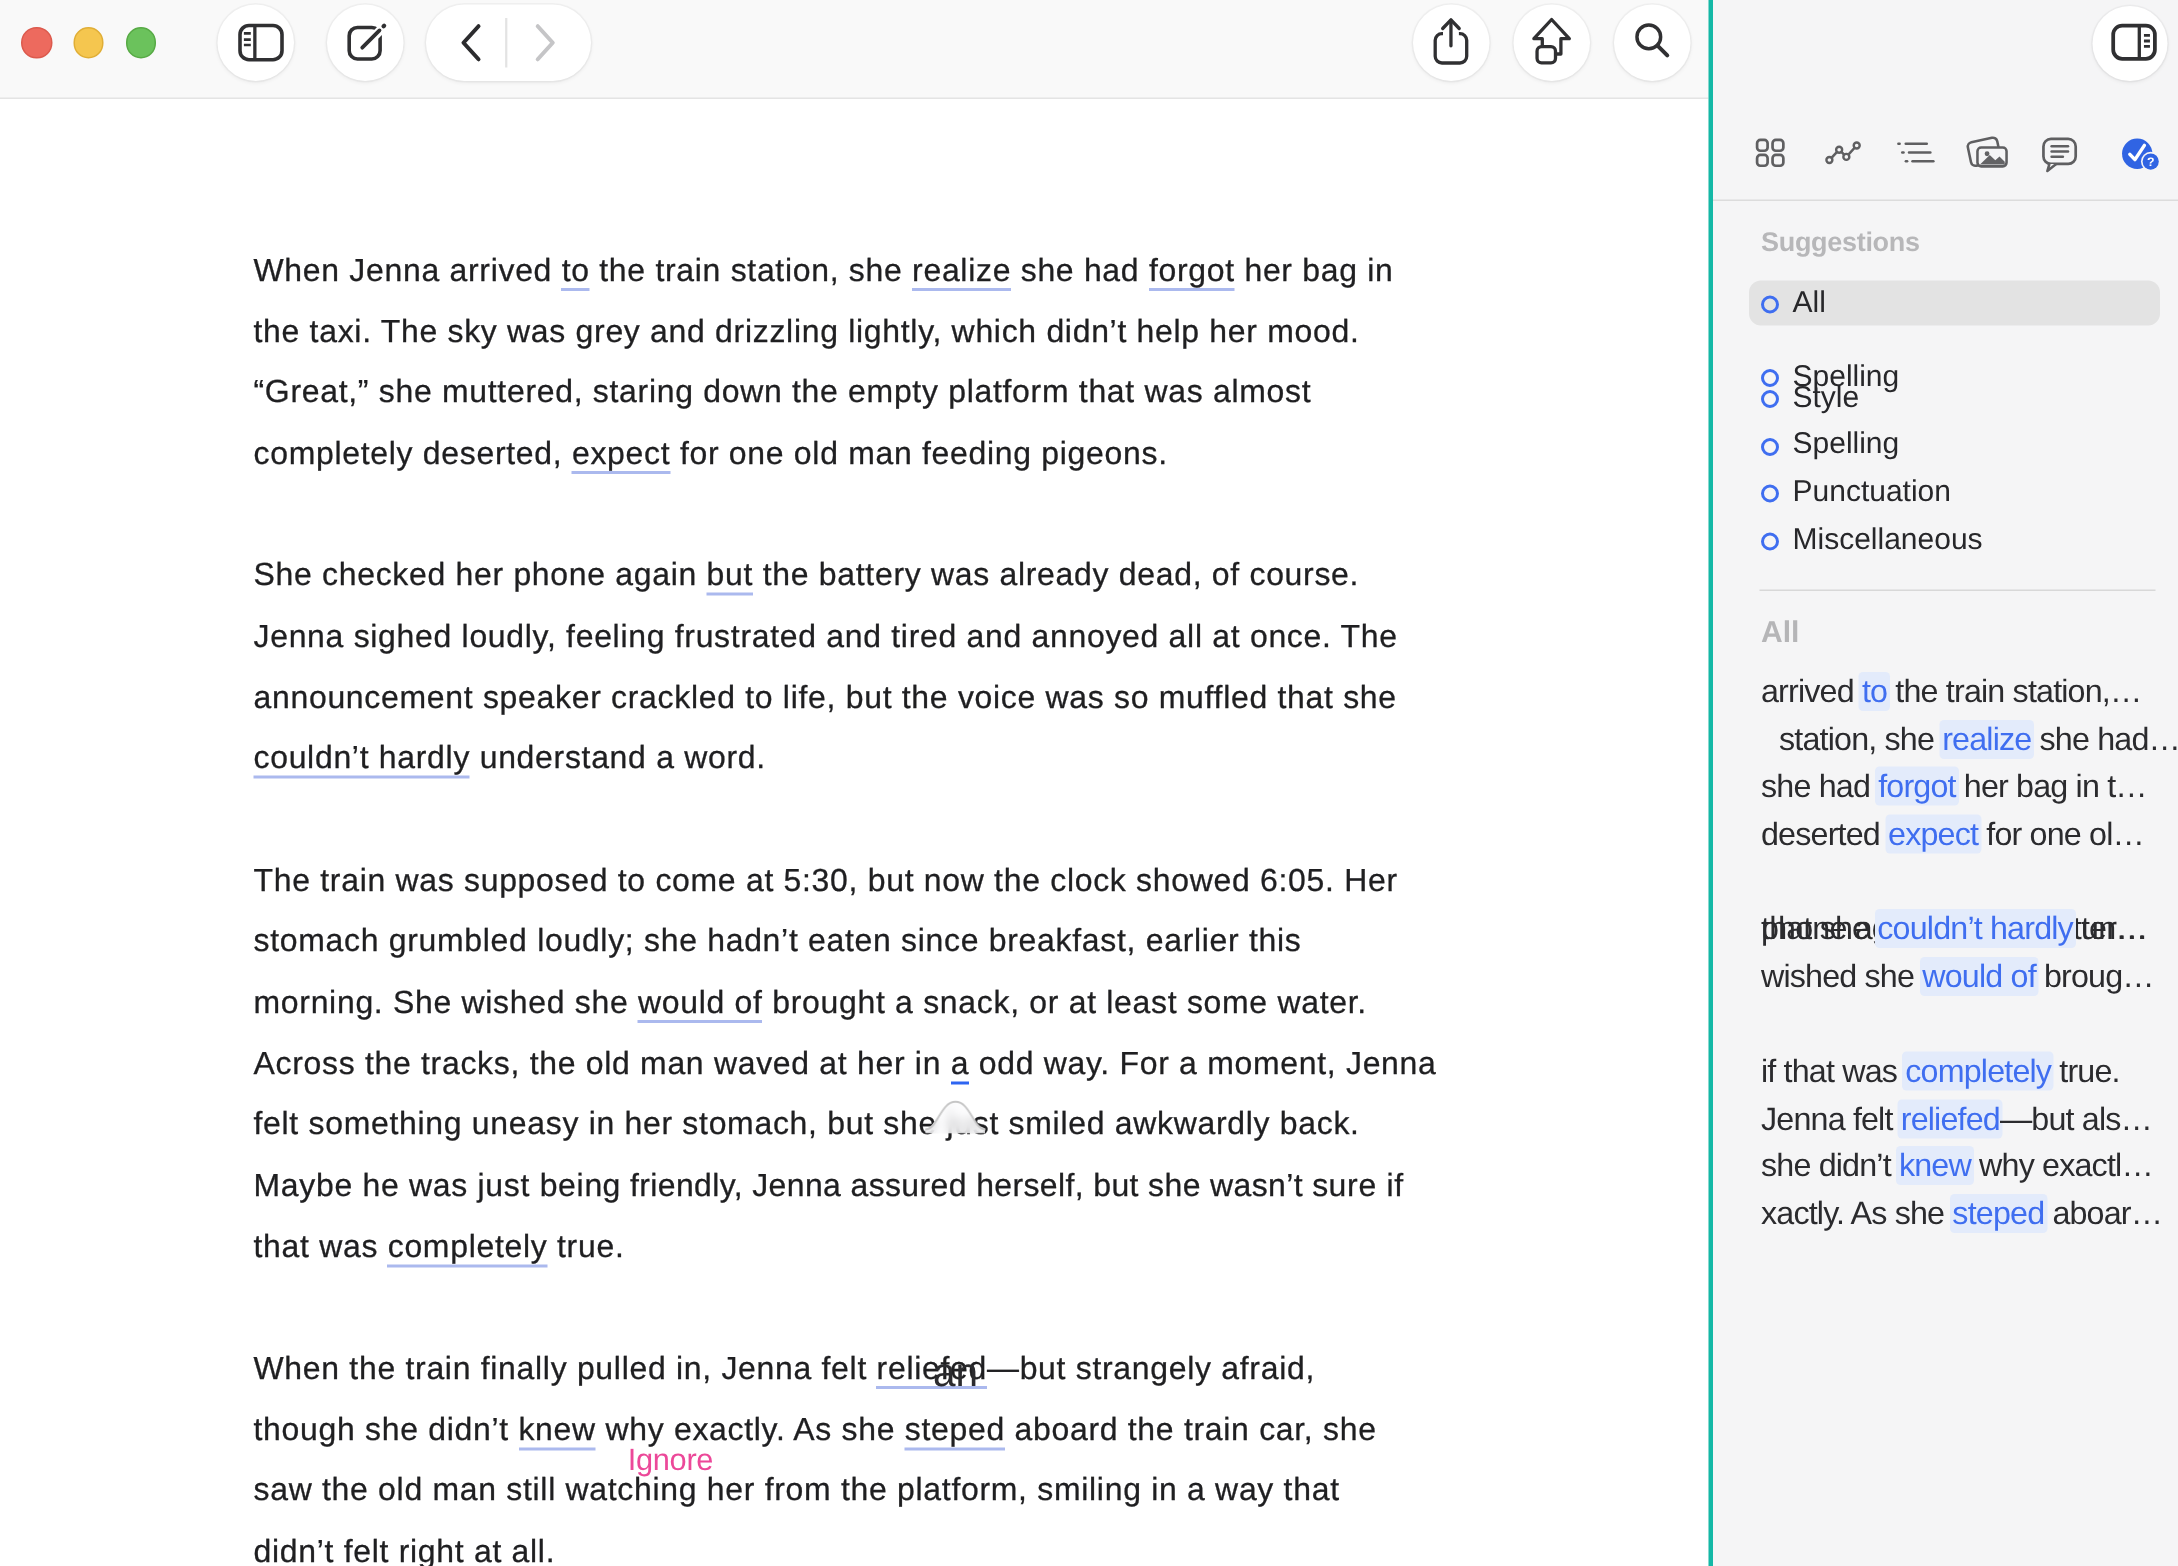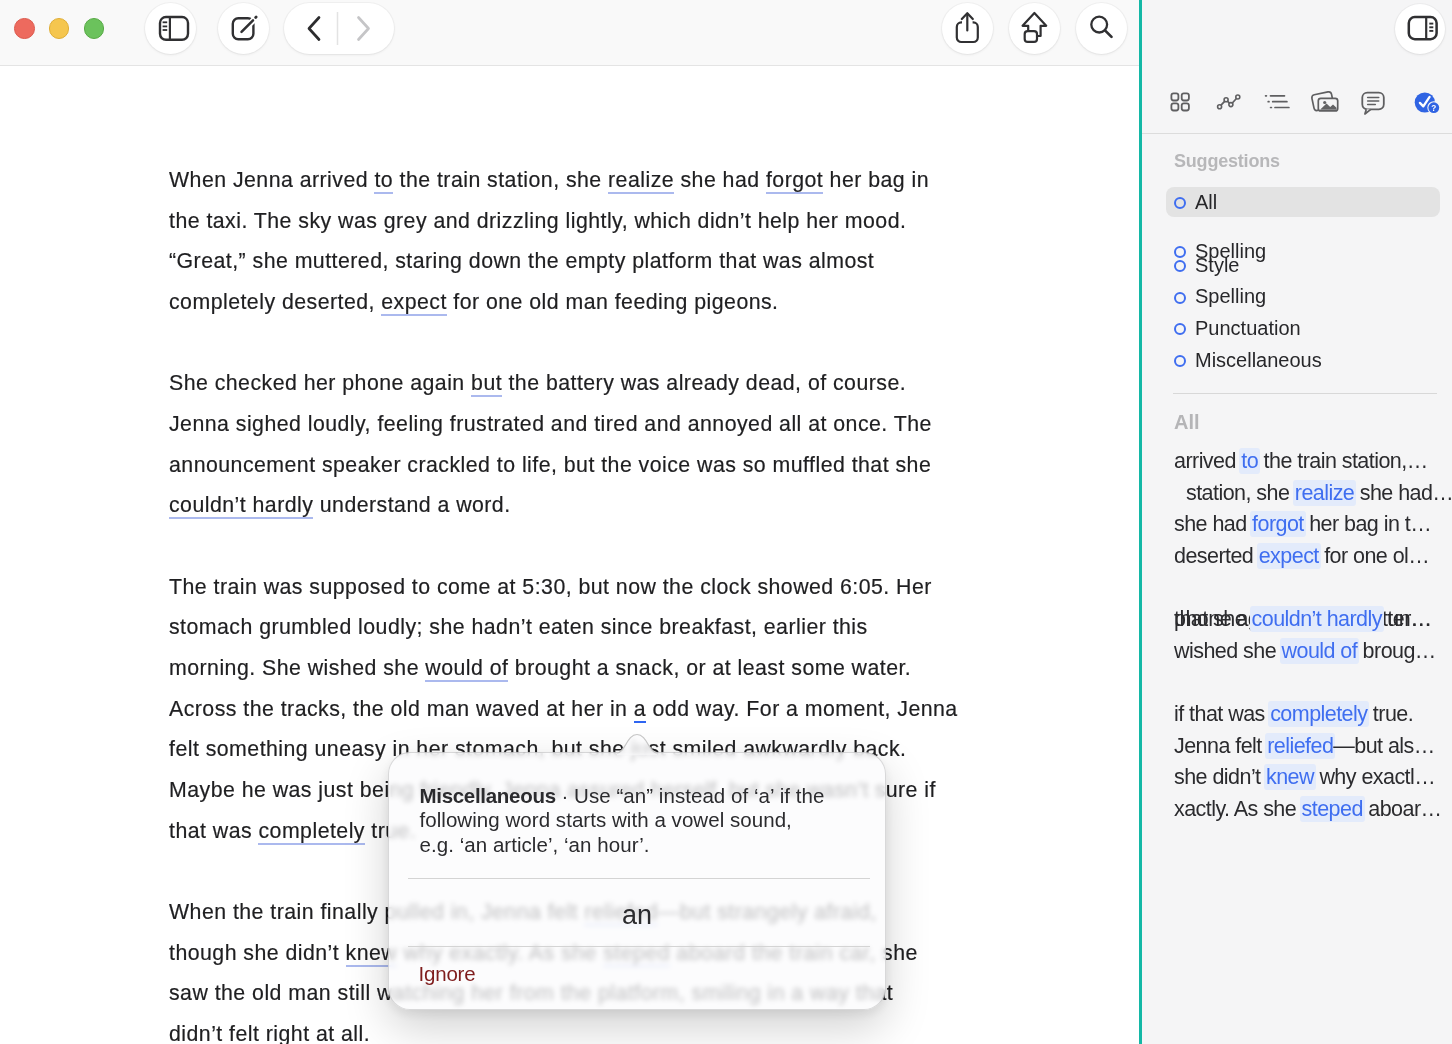--- a/index.html
+++ b/index.html
@@ -49,21 +49,21 @@
   box-shadow:0 18px 45px rgba(0,0,0,0.18), 0 4px 12px rgba(0,0,0,0.08); }
 #poparrowfill { position:absolute; left:617px; top:731.5px; width:40px; height:24px;
   backdrop-filter:blur(2.8px); background:rgba(251,251,252,0.74);
   clip-path:path('M0,21 C8,21 10,2.5 20,2.5 C30,2.5 32,21 40,21 L40,24 L0,24 Z'); }
 #pop .body { position:absolute; left:30.5px; top:31.2px; font-size:20.5px;
   line-height:24.2px; color:#2b2b2e; letter-spacing:0.05px; white-space:nowrap; }
 #pop .body b { letter-spacing:-0.3px; }
 #pop .div { position:absolute; left:19px; width:462px; height:1px; background:#d4d4d4; }
 #p-an { position:absolute; left:388px; top:899.6px; width:498px; text-align:center;
   font-size:27px; color:#2b2b2e; }
-#p-ign { position:absolute; left:418.5px; top:962.1px; font-size:20.5px; color:#7f1d1d;
+#p-ign { position:absolute; left:418.5px; top:962.1px; font-size:20.5px; color:#ec4899;
   letter-spacing:-0.2px; }
 </style>
 </head>
 <body>
 <div id="app">
 
   <div id="doc">
 When Jenna arrived <span class="u">to</span> the train station, she <span class="u">realize</span> she had <span class="u">forgot</span> her bag in<br>
 the taxi. The sky was grey and drizzling lightly, which didn’t help her mood.<br>
 “Great,” she muttered, staring down the empty platform that was almost<br>
@@ -243,25 +243,20 @@
     <text x="273.8" y="25.6" font-size="8.2" font-weight="bold" fill="#ffffff" text-anchor="middle" font-family="Liberation Sans">?</text>
   </svg>
   <svg class="icon" style="left:1398px; top:13px;" width="42" height="32" viewBox="0 0 42 32">
     <rect x="10.8" y="4.1" width="27.8" height="22.1" rx="6" fill="none" stroke="#303032" stroke-width="2.5"></rect>
     <line x1="28.2" y1="4.5" x2="28.2" y2="25.8" stroke="#303032" stroke-width="2.2"></line>
     <line x1="31.3" y1="10.6" x2="35.3" y2="10.6" stroke="#303032" stroke-width="1.9"></line>
     <line x1="31.3" y1="14.3" x2="35.3" y2="14.3" stroke="#303032" stroke-width="1.9"></line>
     <line x1="31.3" y1="17.9" x2="35.3" y2="17.9" stroke="#303032" stroke-width="1.9"></line>
   </svg>
 
-  <div id="pop">
-    <div class="body"><b>Miscellaneous</b> · Use “an” instead of ‘a’ if the<br>following word starts with a vowel sound,<br>e.g. ‘an article’, ‘an hour’.</div>
-    <div class="div" style="top:124.5px;"></div>
-    <div class="div" style="top:193px;"></div>
-  </div>
   <div id="poparrowfill"></div>
   <svg class="icon" style="left:617px; top:731.5px;" width="40" height="24" viewBox="0 0 40 24">
     <path d="M0,21 C8,21 10,2.5 20,2.5 C30,2.5 32,21 40,21" fill="none" stroke="#c6c6c6" stroke-width="1.2"></path>
   </svg>
   <div id="p-an">an</div>
   <div id="p-ign">Ignore</div>
 
 </div>
 
 </body></html>

